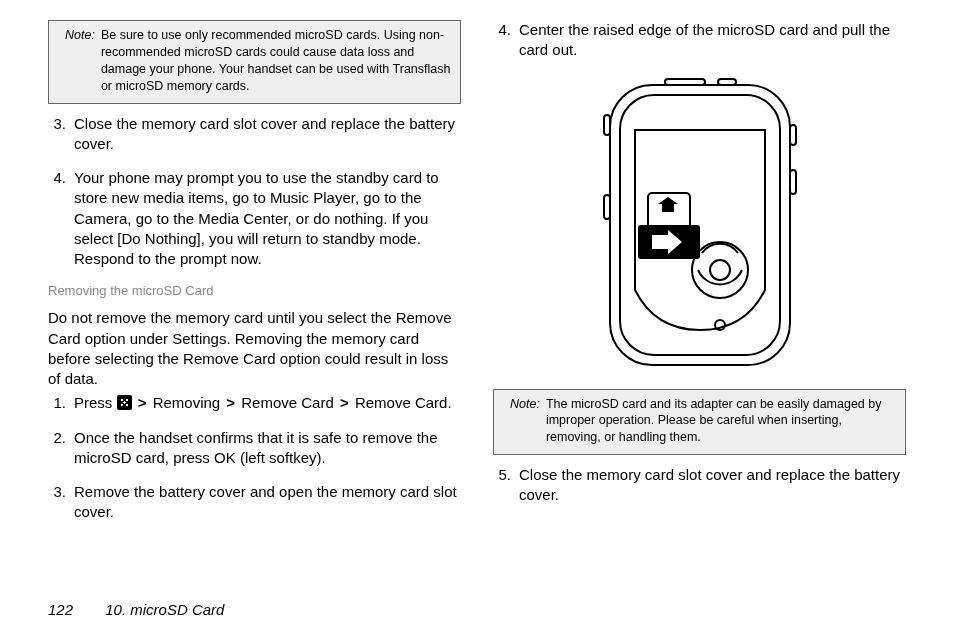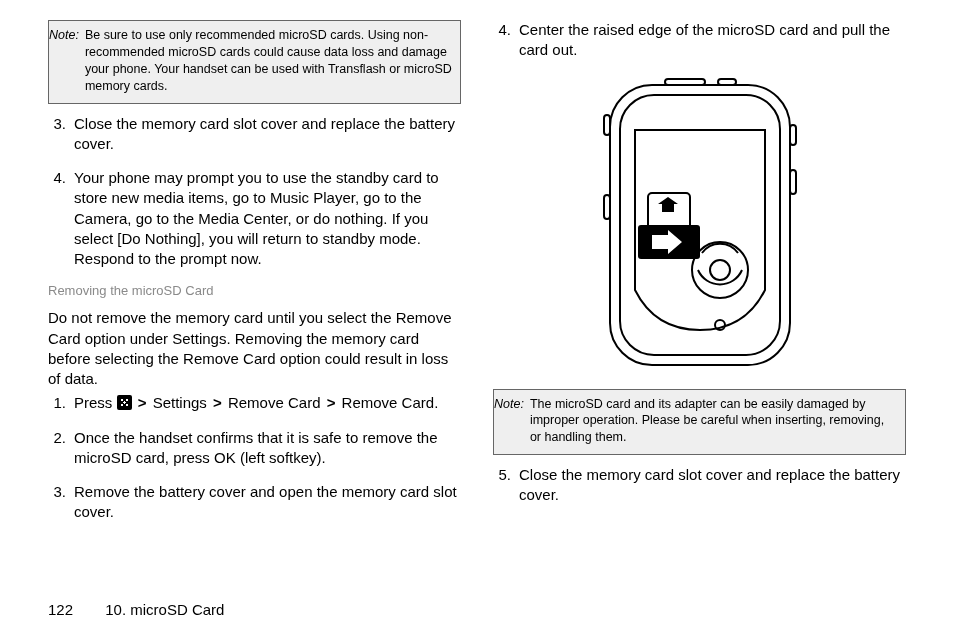--- a/index.html
+++ b/index.html
@@ -17,21 +17,21 @@
     gap: 32px;
     height: 540px;
   }
   .col {
     flex: 1;
     min-width: 0;
   }
   .note-box {
     border: 1px solid #666;
     background: #efefef;
-    padding: 6px 8px 8px 0;
+    padding: 6px 8px 8px 16px;
     font-size: 12.5px;
     line-height: 1.35;
     display: flex;
     gap: 6px;
     margin-bottom: 10px;
   }
   .note-label {
     font-style: italic;
     white-space: nowrap;
   }
@@ -85,20 +85,21 @@
   }
   .gt { font-weight: bold; padding: 0 2px; }
   .figure {
     margin: 8px auto 14px auto;
     display: block;
   }
   .footer {
     position: absolute;
     left: 48px;
     bottom: 18px;
+    font-style: italic;
     font-size: 15px;
   }
   .footer .pgnum { margin-right: 28px; }
 </style>
 </head>
 <body>
 
 <div class="columns">
 
   <div class="col">
@@ -125,21 +126,21 @@
     <p class="para">
       <span>Do not remove the memory card until you select the </span><span class="bold">Remove Card</span><span> option under Settings. Removing the memory card before selecting the </span><span class="bold">Remove Card</span><span> option could result in loss of data.</span>
     </p>
 
     <ol class="steps">
       <li>
         <span class="num">1.</span>
         <span class="step-text">
           <span>Press </span><span class="menu-icon"></span>
           <span class="gt">&gt;</span>
-          <span class="bold">Settings</span>
+          <span class="bold">Removing</span>
           <span class="gt">&gt;</span>
           <span class="bold">Remove Card</span>
           <span class="gt">&gt;</span>
           <span class="bold">Remove Card</span><span>.</span>
         </span>
       </li>
       <li>
         <span class="num">2.</span>
         <span class="step-text">
           <span>Once the handset confirms that it is safe to remove the microSD card, press </span><span class="bold">OK</span><span> (left softkey).</span>

